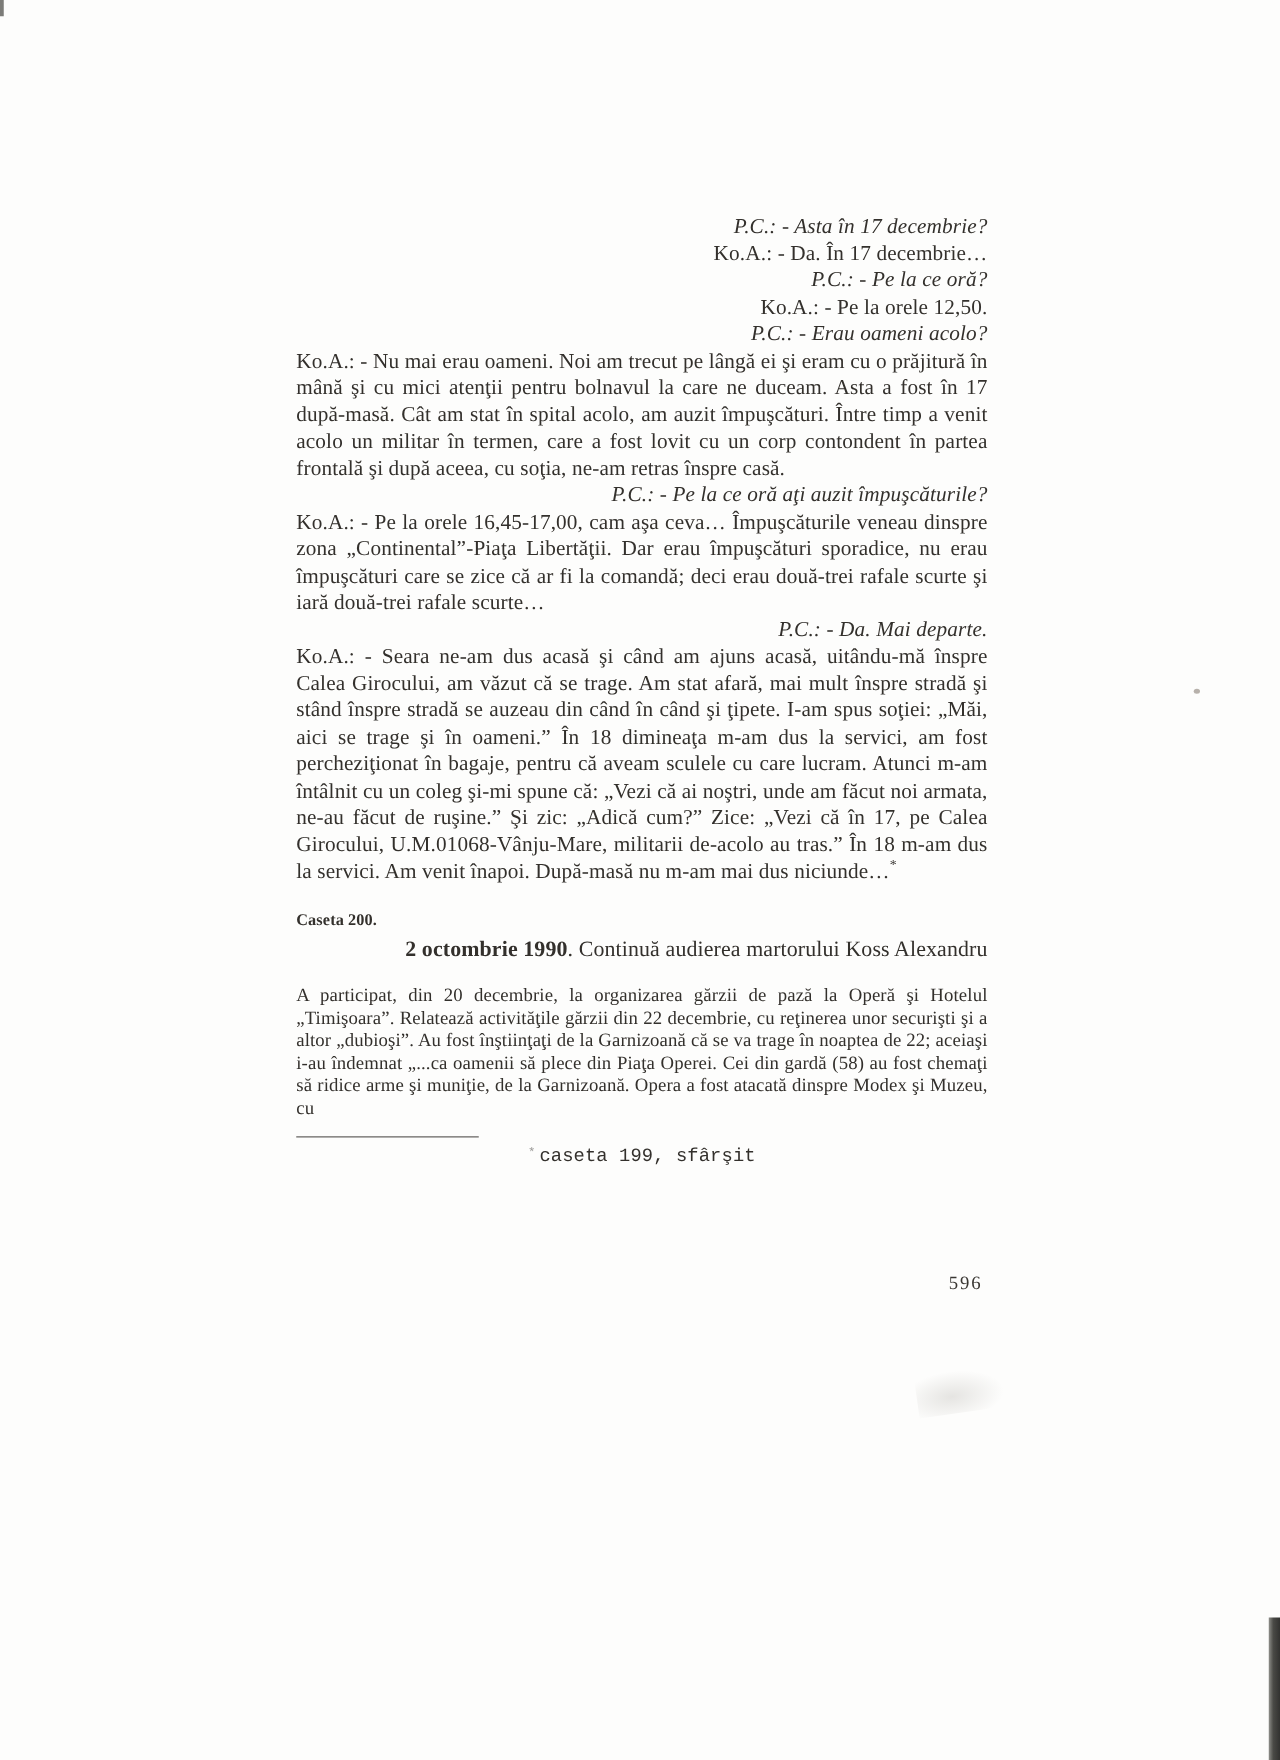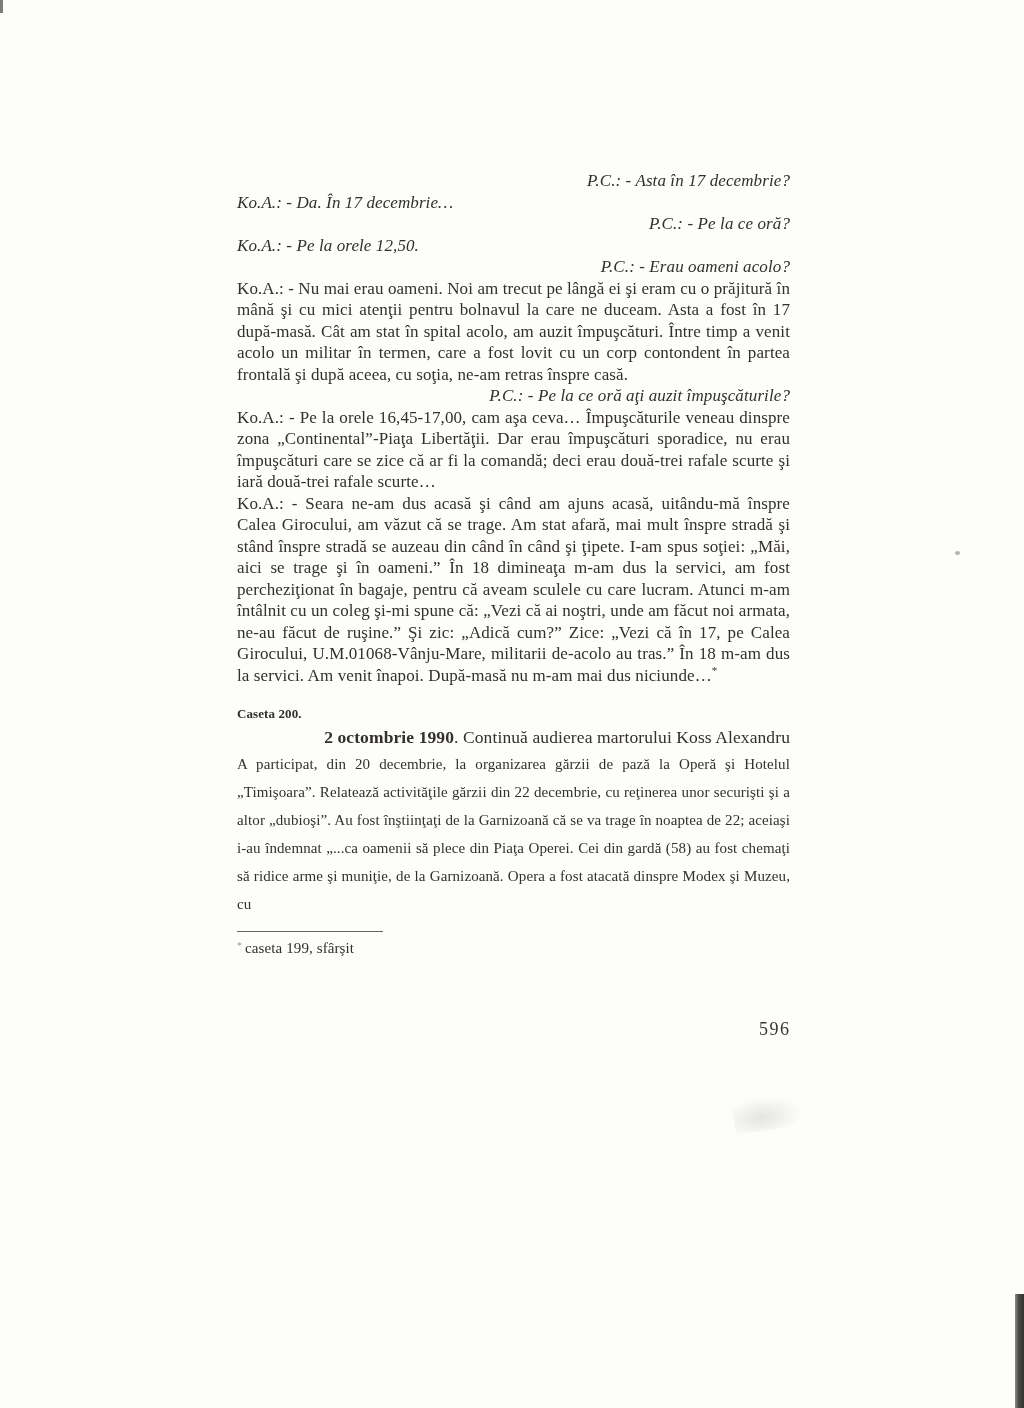--- a/index.html
+++ b/index.html
@@ -26,74 +26,74 @@
     font-size: 17px;
     line-height: 21.5px;
     text-align: justify;
     letter-spacing: 0.1px;
   }
   .q {
     font-style: italic;
     text-align: right;
   }
   .answer-single {
-    text-align: left;
-    font-style: italic;
+    text-align: right;
   }
   sup.fnref {
     font-size: 11px;
     line-height: 0;
     vertical-align: super;
   }
   .caseta-heading {
     margin-top: 17px;
     font-weight: bold;
     font-size: 13px;
     line-height: 22px;
     text-align: left;
   }
   .date-line {
     font-size: 17.5px;
     line-height: 24px;
     text-align: right;
   }
   .date-line .b { font-weight: bold; }
   .summary {
-    margin-top: 1px;
+    margin-top: 17px;
     font-size: 15px;
-    line-height: 28px;
+    line-height: 18px;
     text-align: justify;
   }
   .footnote-block {
     margin-top: 13px;
   }
   .footnote-rule {
     width: 146px;
     height: 0;
     border: 0;
     border-top: 1.7px solid #4c4a47;
     margin: 0 0 4px 0;
     opacity: 0.85;
   }
   .footnote-text {
     font-size: 15px;
     line-height: 19px;
-    text-align: left;
+    text-align: center;
+    font-family: Liberation Mono, monospace;
   }
   .footnote-marker {
     font-size: 10px;
     vertical-align: 4px;
     opacity: 0.5;
     margin-right: 3px;
   }
   .page-number {
     position: absolute;
     left: 759px;
     top: 1019px;
-    font-size: 18px;
+    font-size: 15px;
     letter-spacing: 1.5px;
     color: #3a3733;
   }
   
   .scan-strip-right {
     position: absolute;
     right: 0;
     top: 1294px;
     width: 9px;
     height: 114px;
@@ -143,20 +143,21 @@
   <p class="t answer-single">Ko.A.: - Pe la orele 12,50.</p>
 
   <p class="t q">P.C.: - Erau oameni acolo?</p>
 
   <p class="t">Ko.A.: - Nu mai erau oameni. Noi am trecut pe lângă ei şi eram cu o prăjitură în mână şi cu mici atenţii pentru bolnavul la care ne duceam. Asta a fost în 17 după-masă. Cât am stat în spital acolo, am auzit împuşcături. Între timp a venit acolo un militar în termen, care a fost lovit cu un corp contondent în partea frontală şi după aceea, cu soţia, ne-am retras înspre casă.</p>
 
   <p class="t q">P.C.: - Pe la ce oră aţi auzit împuşcăturile?</p>
 
   <p class="t">Ko.A.: - Pe la orele 16,45-17,00, cam aşa ceva… Împuşcăturile veneau dinspre zona „Continental”-Piaţa Libertăţii. Dar erau împuşcături sporadice, nu erau împuşcături care se zice că ar fi la comandă; deci erau două-trei rafale scurte şi iară două-trei rafale scurte…</p>
 
+  <p class="t q">P.C.: - Da. Mai departe.</p>
 
   <p class="t"><span>Ko.A.: - Seara ne-am dus acasă şi când am ajuns acasă, uitându-mă înspre Calea Girocului, am văzut că se trage. Am stat afară, mai mult înspre stradă şi stând înspre stradă se auzeau din când în când şi ţipete. I-am spus soţiei: „Măi, aici se trage şi în oameni.” În 18 dimineaţa m-am dus la servici, am fost percheziţionat în bagaje, pentru că aveam sculele cu care lucram. Atunci m-am întâlnit cu un coleg şi-mi spune că: „Vezi că ai noştri, unde am făcut noi armata, ne-au făcut de ruşine.” Şi zic: „Adică cum?” Zice: „Vezi că în 17, pe Calea Girocului, U.M.01068-Vânju-Mare, militarii de-acolo au tras.” În 18 m-am dus la servici. Am venit înapoi. După-masă nu m-am mai dus niciunde…</span><sup class="fnref">*</sup></p>
 
   <p class="t caseta-heading">Caseta 200.</p>
 
   <p class="t date-line"><span class="b">2 octombrie 1990</span><span>. Continuă audierea martorului Koss Alexandru</span></p>
 
   <p class="t summary">A participat, din 20 decembrie, la organizarea gărzii de pază la Operă şi Hotelul „Timişoara”. Relatează activităţile gărzii din 22 decembrie, cu reţinerea unor securişti şi a altor „dubioşi”. Au fost înştiinţaţi de la Garnizoană că se va trage în noaptea de 22; aceiaşi i-au îndemnat „...ca oamenii să plece din Piaţa Operei. Cei din gardă (58) au fost chemaţi să ridice arme şi muniţie, de la Garnizoană. Opera a fost atacată dinspre Modex şi Muzeu, cu</p>
 
   <div class="footnote-block">

